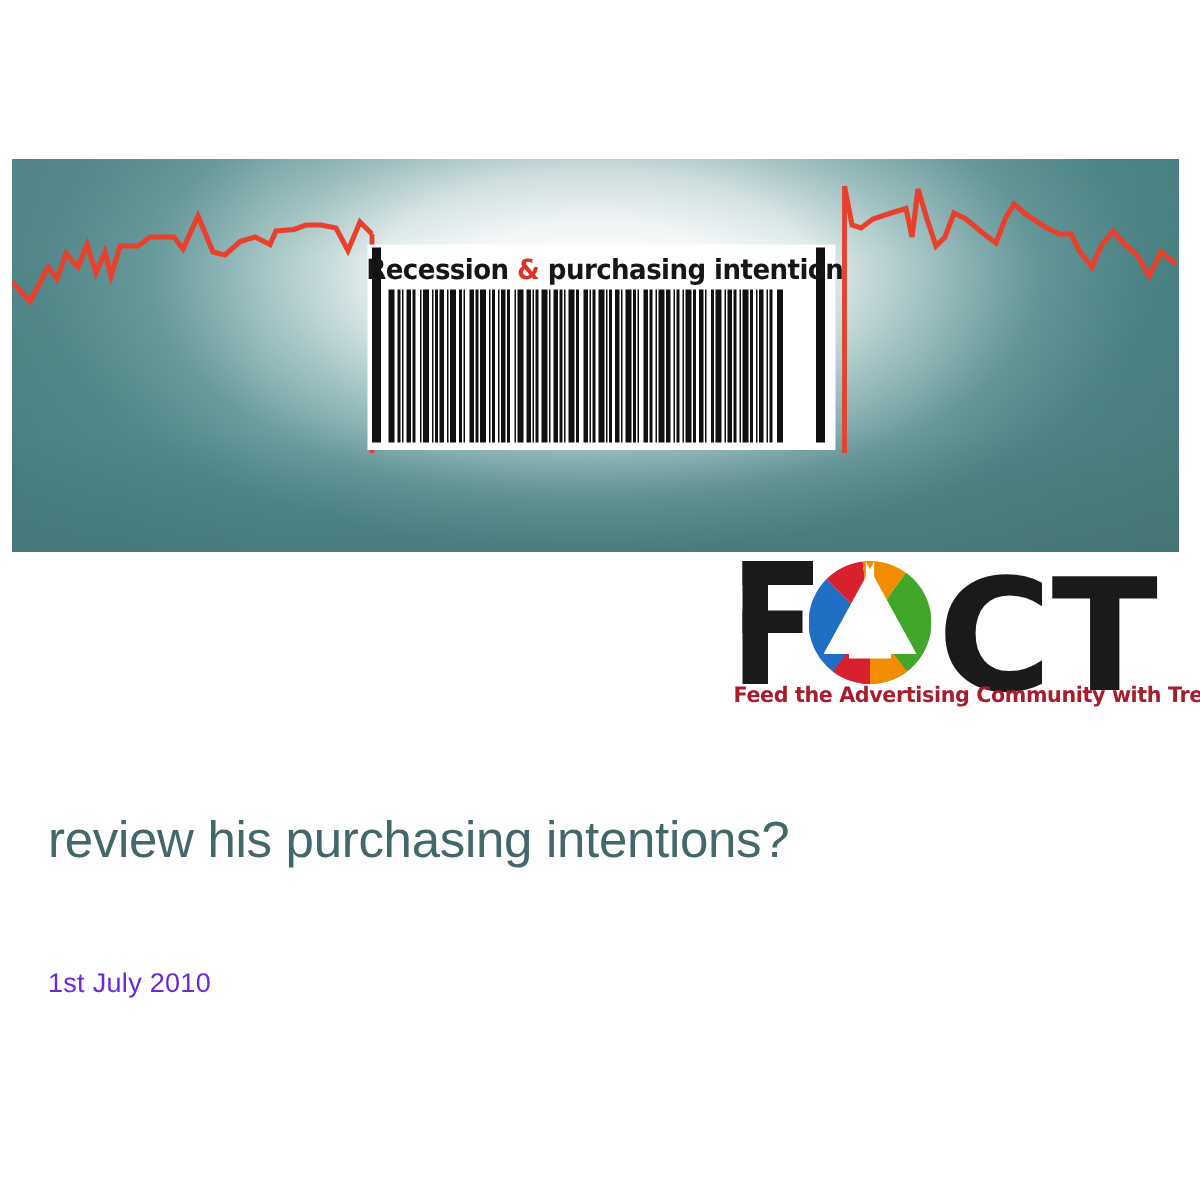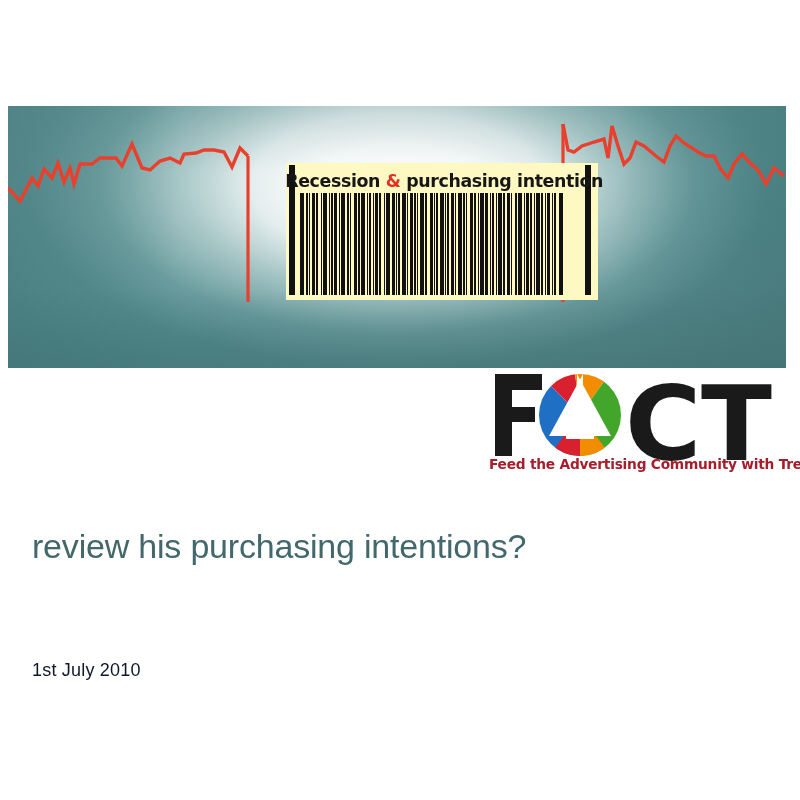--- a/index.html
+++ b/index.html
@@ -57,23 +57,22 @@
     height: 262px;
   }
 
   
   #barcode {
     position: absolute;
     left: 237px;
     top: 57px;           
     width: 312px;
     height: 137px;
-    background: #fef9c3;
+    background: #ffffff;
     padding: 0;
-    margin-left: 41px;
   }
   #barcode-label {
     position: absolute;
     left: 14px;
     top: 2px;
     width: 288px;
     height: 30px;
     display: flex;
     align-items: center;
     justify-content: center;
@@ -192,29 +191,29 @@
     left: 32px;
     top: 524px;
     width: 730px;
     font-family: "Liberation Sans", sans-serif;
     font-weight: 400;
     font-size: 34px;
     line-height: 44px;
     color: #42686c;
     letter-spacing: -0.2px;
   }
-  #headline .l2 { display: block; }
+  #headline .l2 { display: block; margin-top: 14px; }
   #subdate {
     position: absolute;
     left: 32px;
-    top: 660px;
+    top: 645px;
     font-family: "Liberation Sans", sans-serif;
     font-weight: 400;
     font-size: 18px;
-    color: #0f172a;
+    color: #6d28d9;
     letter-spacing: 0.2px;
   }
 </style>
 </head>
 <body>
 
 <div id="banner">
   <div id="banner-bg"></div>
   <div id="banner-vignette"></div>
 

